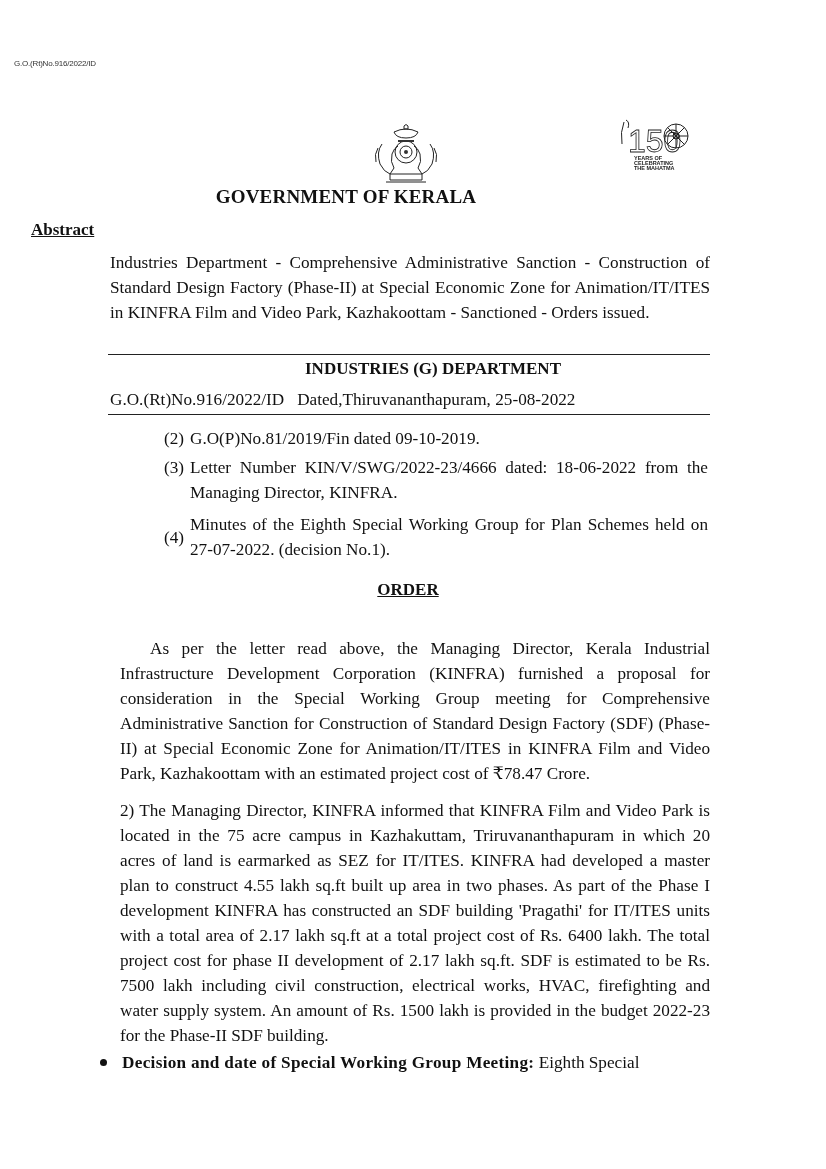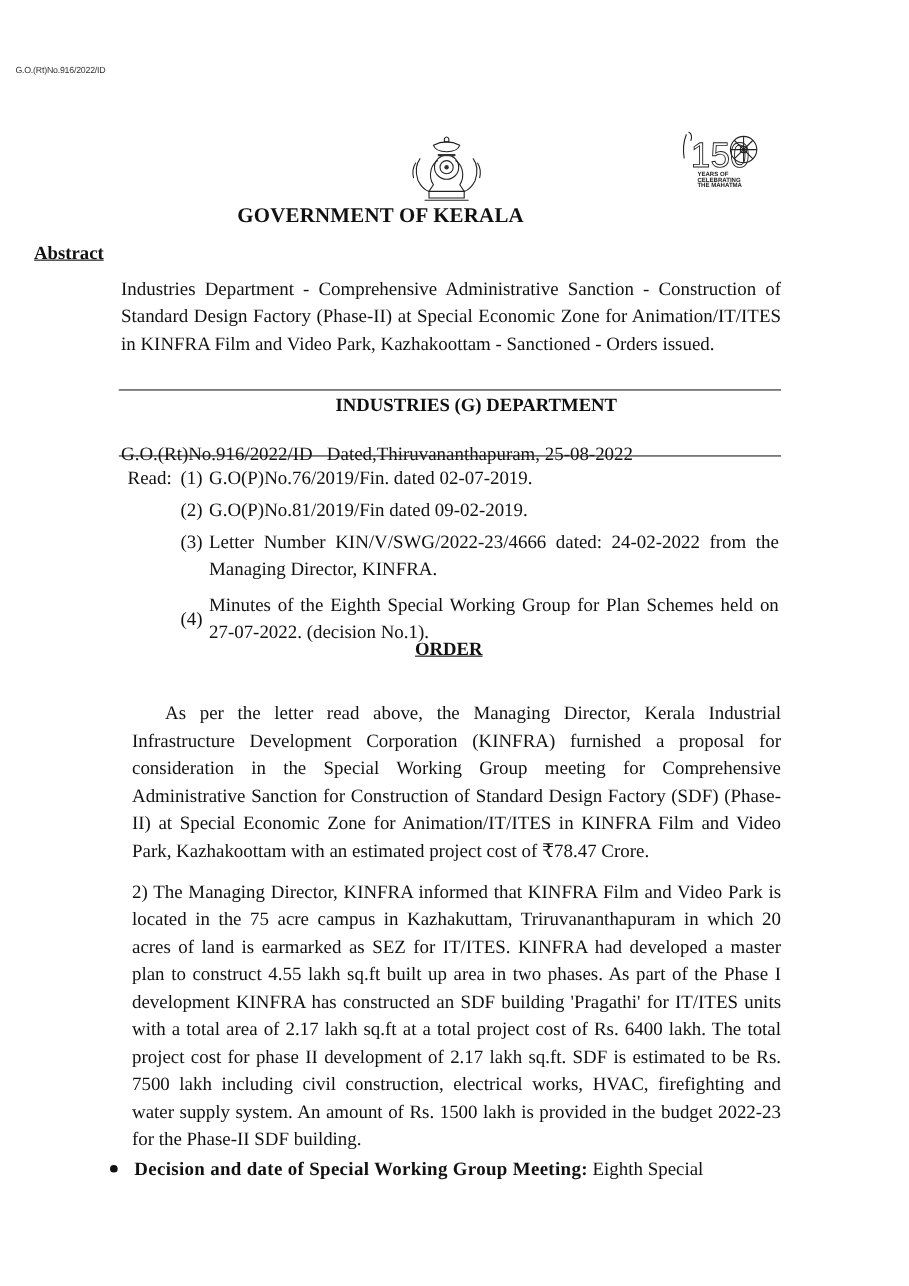--- a/index.html
+++ b/index.html
@@ -11,21 +11,21 @@
   .logo150 { position: absolute; left: 614px; top: 116px; width: 80px; height: 56px; }
   .gov-title { position: absolute; left: 0; width: 692px; top: 186px; text-align: center;
                font-weight: bold; font-size: 19px; letter-spacing: 0.2px; }
   .abstract { position: absolute; left: 0; width: 816px; top: 220px; text-align: left;
               font-weight: bold; font-size: 17px; text-decoration: underline; padding-left: 31px; }
   .subject { position: absolute; left: 110px; width: 600px; top: 250px; font-size: 17.2px;
              line-height: 25px; text-align: justify; }
   .rule { position: absolute; left: 108px; width: 602px; height: 0; border-top: 1.2px solid #222; }
   .dept { position: absolute; left: 0; width: 818px; top: 359px; text-align: center;
           font-weight: bold; font-size: 17px; margin-left: 24px; }
-  .goline { position: absolute; left: 110px; top: 390px; font-size: 17.2px; white-space: pre; margin-top: 13px; }
+  .goline { position: absolute; left: 110px; top: 390px; font-size: 17.2px; white-space: pre; }
   .reads { position: absolute; left: 116px; top: 422px; width: 600px; font-size: 17.2px; line-height: 25px; }
   .read-row { position: relative; }
   .read-label { position: absolute; left: 0; }
   .read-item { margin-left: 48px; display: flex; }
   .read-num { width: 26px; flex: none; }
   .read-text { flex: 1; text-align: justify; }
   .order { position: absolute; left: 0; width: 816px; top: 580px; text-align: center;
            font-weight: bold; font-size: 17px; text-decoration: underline; }
   .body-text { position: absolute; left: 108px; width: 614px; top: 624px; font-size: 17.2px;
                line-height: 25px; text-align: justify; }
@@ -79,37 +79,30 @@
 <div class="gov-title">GOVERNMENT OF KERALA</div>
 <div class="abstract">Abstract</div>
 <div class="subject">Industries Department - Comprehensive Administrative Sanction - Construction of Standard Design Factory (Phase-II) at Special Economic Zone for Animation/IT/ITES in KINFRA Film and Video Park, Kazhakoottam - Sanctioned - Orders issued.</div>
 
 <div class="rule" style="top:354px"></div>
 <div class="dept">INDUSTRIES (G) DEPARTMENT</div>
 <div class="goline"><span>G.O.(Rt)No.916/2022/ID</span>   <span>Dated,Thiruvananthapuram, 25-08-2022</span></div>
 <div class="rule" style="top:414px"></div>
 
 <div class="reads">
-  <div class="read-row">
-    <span class="read-label">Read:</span>
-    <div class="read-item" style="margin-left:48px">
-      <span class="read-num">(1)</span>
-      <span class="read-text">G.O(P)No.76/2019/Fin. dated 02-07-2019.</span>
-    </div>
-  </div>
   <div class="read-row" style="margin-top:4px">
     <div class="read-item">
       <span class="read-num">(2)</span>
-      <span class="read-text">G.O(P)No.81/2019/Fin dated 09-02-2019.</span>
+      <span class="read-text">G.O(P)No.81/2019/Fin dated 09-10-2019.</span>
     </div>
   </div>
   <div class="read-row" style="margin-top:4px">
     <div class="read-item" style="width:544px">
       <span class="read-num">(3)</span>
-      <span class="read-text">Letter Number KIN/V/SWG/2022-23/4666 dated: 24-02-2022 from the Managing Director, KINFRA.</span>
+      <span class="read-text">Letter Number KIN/V/SWG/2022-23/4666 dated: 18-06-2022 from the Managing Director, KINFRA.</span>
     </div>
   </div>
   <div class="read-row" style="margin-top:7px">
     <div class="read-item" style="width:544px; align-items:center">
       <span class="read-num">(4)</span>
       <span class="read-text">Minutes of the Eighth Special Working Group for Plan Schemes held on 27-07-2022. (decision No.1).</span>
     </div>
   </div>
 </div>
 

